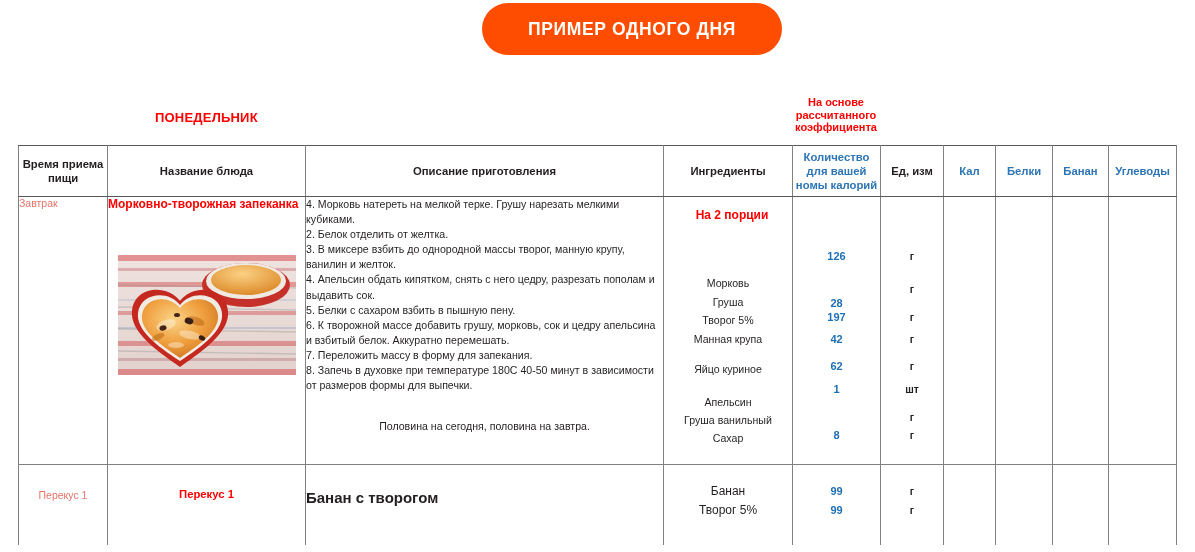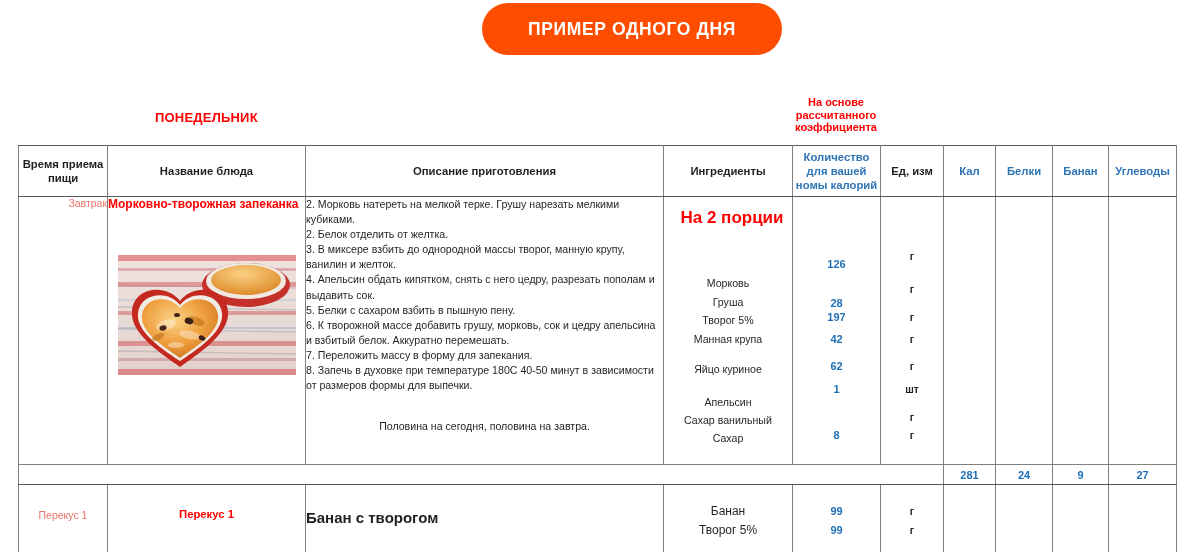--- a/index.html
+++ b/index.html
@@ -105,21 +105,21 @@
     border-top: 1.5px solid #595959;
     border-bottom: 1.5px solid #595959;
   }
   td.blue-head { color: #2e75b6; }
   td.qty-head { font-size: 10.3px; line-height: 13px; }
 
   
   tr.meal td { height: 267px; vertical-align: top; }
 
   td.time-cell {
-    text-align: right;
+    text-align: left;
     vertical-align: middle;
     font-size: 10.5px;
     color: #e8746a;
   }
 
   td.name-cell { padding: 6px 4px 0 4px; }
   .dish-title {
     text-align: left;
     font-size: 12px;
     font-weight: bold;
@@ -158,21 +158,21 @@
     text-align: center;
     white-space: nowrap;
   }
   .ingr-txt { font-size: 10.6px; color: #231f20; }
   .qty-txt  { font-size: 11px; font-weight: bold; color: #1f6fb5; }
   .unit-txt { font-size: 10.3px; font-weight: bold; color: #231f20; }
   .portions {
     position: absolute;
     top: 11px; left: 8px; right: 0;
     text-align: center;
-    font-size: 17px;
+    font-size: 12px;
     font-weight: bold;
     color: #ff0000;
   }
 
   
   tr.totals td {
     height: 19px;
     text-align: center;
     font-size: 11px;
     font-weight: bold;
@@ -334,48 +334,48 @@
             <ellipse cx="9" cy="-12" rx="4.4" ry="3.2" fill="#3b2017" transform="rotate(18 9 -12)"></ellipse>
             <ellipse cx="-17" cy="-5" rx="3.6" ry="2.6" fill="#452318" transform="rotate(-12 -17 -5)"></ellipse>
             <ellipse cx="22" cy="5" rx="3.4" ry="2.4" fill="#3a1f16" transform="rotate(30 22 5)"></ellipse>
             <ellipse cx="-3" cy="-18" rx="3" ry="2.1" fill="#46251a"></ellipse>
           </g>
         </svg>
       </div>
     </td>
 
     <td class="desc-cell">
-      <div>2. Морковь натереть на мелкой терке. Грушу нарезать мелкими кубиками.</div>
+      <div>4. Морковь натереть на мелкой терке. Грушу нарезать мелкими кубиками.</div>
       <div>2. Белок отделить от желтка.</div>
       <div>3. В миксере взбить до однородной массы творог, манную крупу, ванилин и желток.</div>
       <div>4. Апельсин обдать кипятком, снять с него цедру, разрезать пополам и выдавить сок.</div>
       <div>5. Белки с сахаром взбить в пышную пену.</div>
       <div>6. К  творожной массе добавить грушу, морковь, сок и цедру апельсина и взбитый белок. Аккуратно перемешать.</div>
       <div>7. Переложить массу в форму для запекания.</div>
       <div>8. Запечь в духовке при температуре 180С 40-50 минут в зависимости от размеров формы для выпечки.</div>
       <div class="desc-note">Половина на сегодня, половина на завтра.</div>
     </td>
 
     <td class="ingr-cell">
       <div class="stack">
         <div class="portions">На 2 порции</div>
         <div class="row-abs ingr-txt" style="top:80px">Морковь</div>
         <div class="row-abs ingr-txt" style="top:99px">Груша</div>
         <div class="row-abs ingr-txt" style="top:117px">Творог 5%</div>
         <div class="row-abs ingr-txt" style="top:136px">Манная крупа</div>
         <div class="row-abs ingr-txt" style="top:166px">Яйцо куриное</div>
         <div class="row-abs ingr-txt" style="top:199px">Апельсин</div>
-        <div class="row-abs ingr-txt" style="top:217px">Сахар ванильный</div>
+        <div class="row-abs ingr-txt" style="top:217px">Груша ванильный</div>
         <div class="row-abs ingr-txt" style="top:235px">Сахар</div>
       </div>
     </td>
 
     <td class="qty-cell">
       <div class="stack">
-        <div class="row-abs qty-txt" style="top:61px">126</div>
+        <div class="row-abs qty-txt" style="top:53px">126</div>
         <div class="row-abs qty-txt" style="top:100px">28</div>
         <div class="row-abs qty-txt" style="top:114px">197</div>
         <div class="row-abs qty-txt" style="top:136px">42</div>
         <div class="row-abs qty-txt" style="top:163px">62</div>
         <div class="row-abs qty-txt" style="top:186px">1</div>
         <div class="row-abs qty-txt" style="top:214px"></div>
         <div class="row-abs qty-txt" style="top:232px">8</div>
       </div>
     </td>
 
@@ -391,32 +391,20 @@
         <div class="row-abs unit-txt" style="top:233px">г</div>
       </div>
     </td>
 
     <td></td>
     <td></td>
     <td></td>
     <td></td>
   </tr>
 
-  <tr class="totals">
-    <td class="empty first-empty"></td>
-    <td class="empty"></td>
-    <td class="empty"></td>
-    <td class="empty"></td>
-    <td class="empty"></td>
-    <td class="empty"></td>
-    <td>281</td>
-    <td>24</td>
-    <td>9</td>
-    <td>27</td>
-  </tr>
 
   <tr class="snack">
     <td class="time-cell">Перекус 1</td>
     <td>
       <div class="snack-name">Перекус 1</div>
     </td>
     <td>
       <div class="snack-desc">Банан с творогом</div>
     </td>
     <td>

